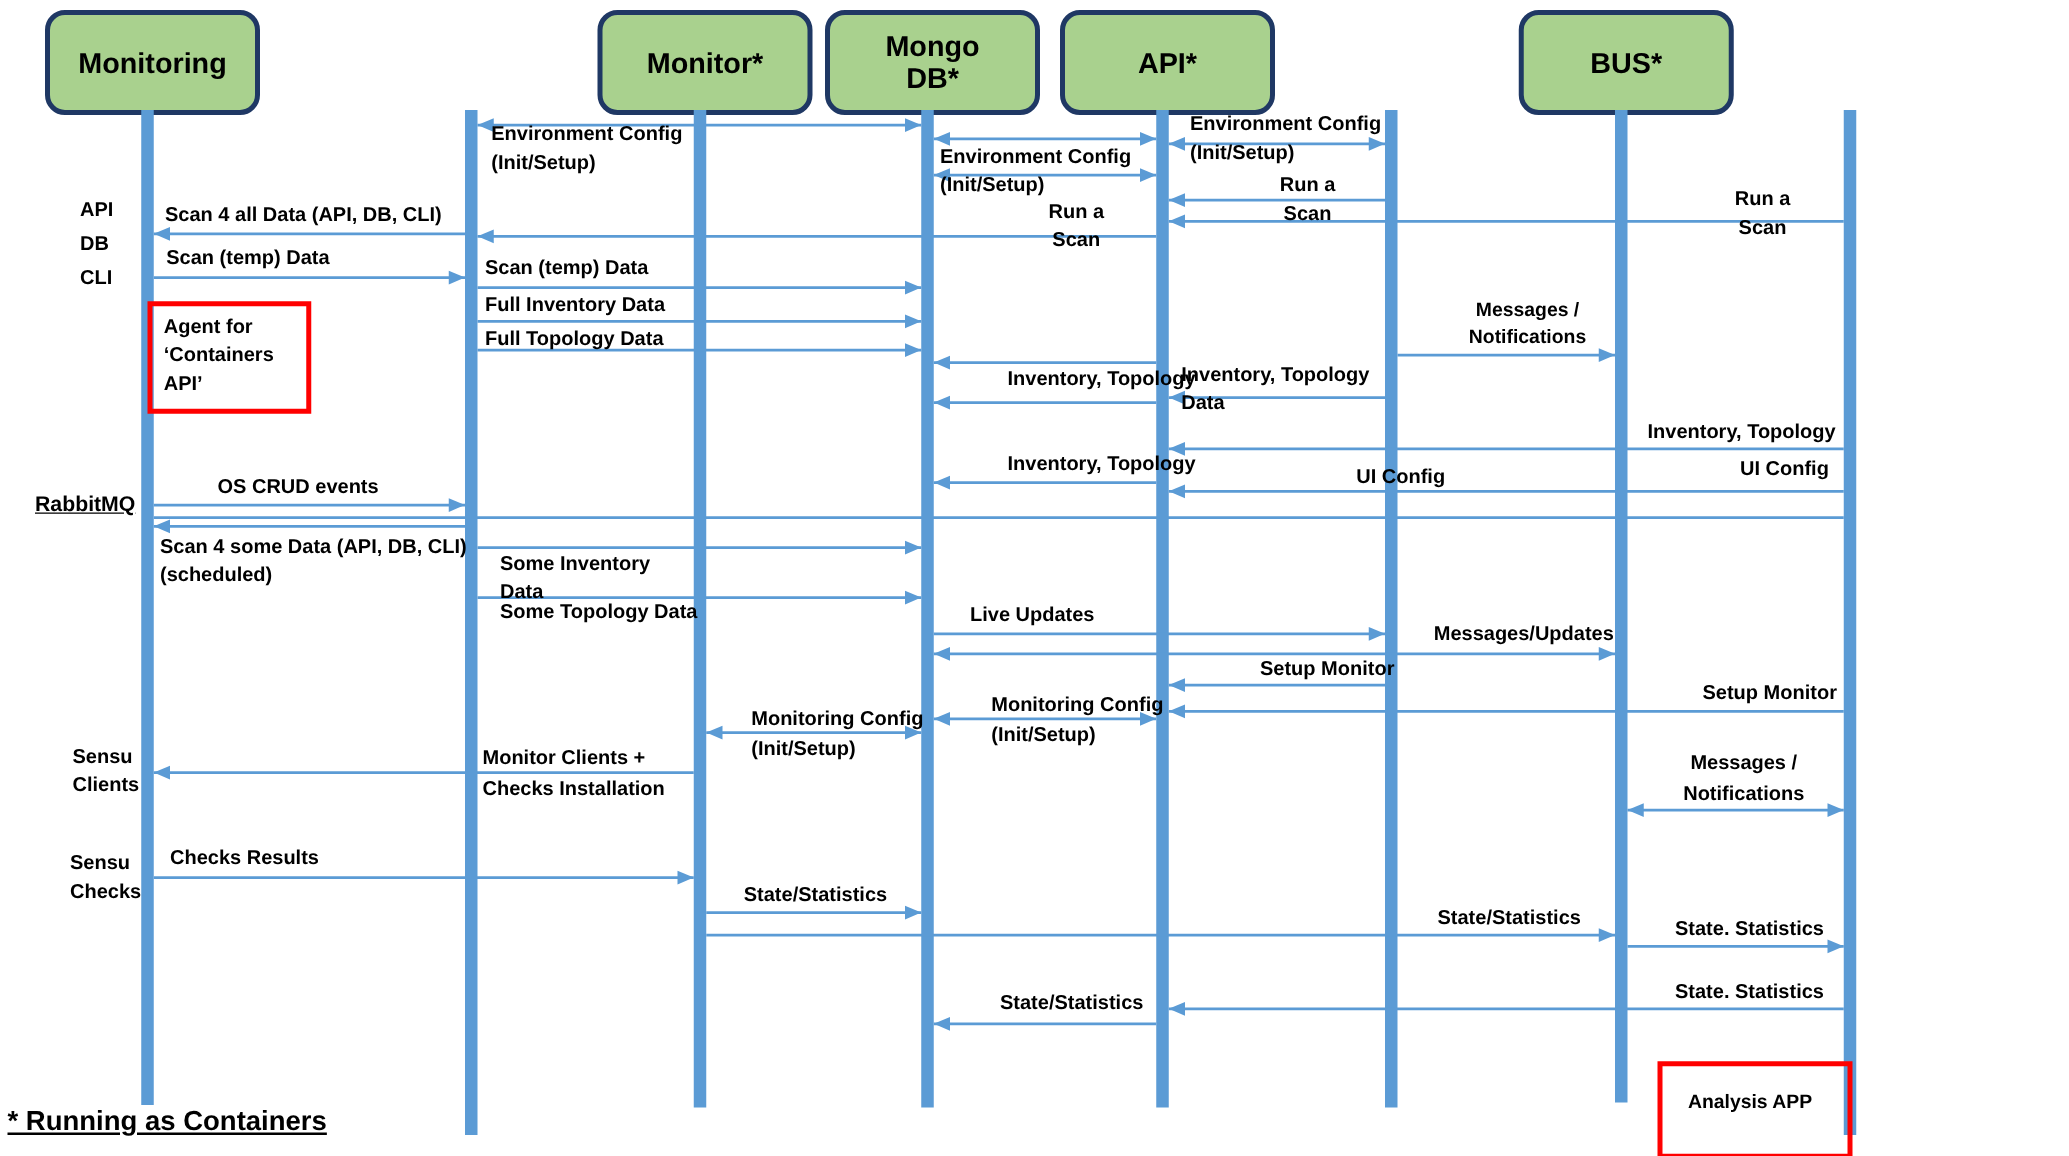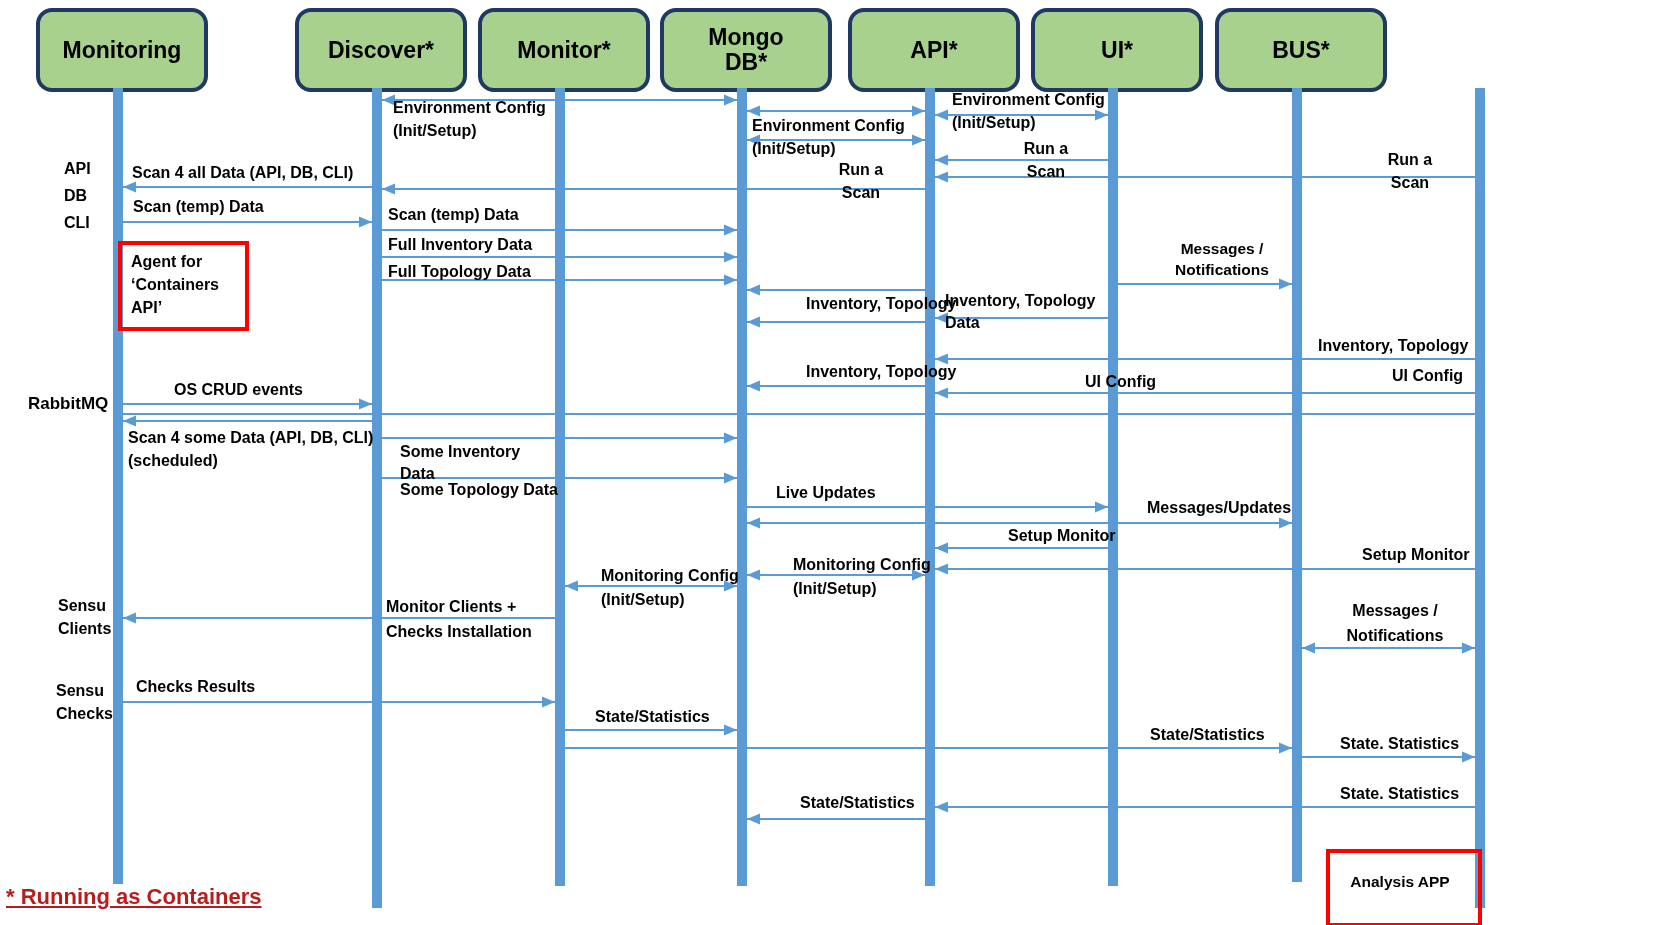--- a/index.html
+++ b/index.html
@@ -5,34 +5,32 @@
   html,body{margin:0;padding:0;background:#ffffff;font-family:"Liberation Sans",sans-serif;}
   .diagram{position:relative;width:1655px;height:925px;background:#ffffff;overflow:hidden;}
   .layer{position:absolute;left:0;top:0;width:100%;height:100%;}
   .comp{position:absolute;display:flex;align-items:center;justify-content:center;text-align:center;
         font-weight:bold;color:#000;border-radius:16px;white-space:pre-line;line-height:1.08;}
   .lifeline{position:absolute;}
   .lbl{position:absolute;font-weight:bold;color:#000;white-space:pre-line;}
   .lbl.center{text-align:center;transform:translateX(-50%);}
   .redbox{position:absolute;background:transparent;}
   svg{position:absolute;left:0;top:0;}
-  .footnote{position:absolute;left:6px;top:884px;font-weight:bold;text-decoration:underline;font-size:22px;color:#b91c1c;text-align:center;}
+  .footnote{position:absolute;left:6px;top:884px;font-weight:bold;text-decoration:underline;font-size:22px;color:#000000;text-align:center;}
 </style>
 </head>
 <body>
 
 <div class="diagram">
   <div id="boxes-layer" class="layer">
       <div class="comp" style="left: 36px; top: 8px; width: 164px; height: 76px; background: rgb(169, 209, 142); border: 4px solid rgb(31, 56, 100); font-size: 23px;">Monitoring</div>
-      <div class="comp" style="left: 295px; top: 8px; width: 164px; height: 76px; background: rgb(169, 209, 142); border: 4px solid rgb(31, 56, 100); font-size: 23px;">Discover*</div>
       <div class="comp" style="left: 660px; top: 8px; width: 164px; height: 76px; background: rgb(169, 209, 142); border: 4px solid rgb(31, 56, 100); font-size: 23px;">Mongo
 DB*</div>
       <div class="comp" style="left: 478px; top: 8px; width: 164px; height: 76px; background: rgb(169, 209, 142); border: 4px solid rgb(31, 56, 100); font-size: 23px;">Monitor*</div>
       <div class="comp" style="left: 848px; top: 8px; width: 164px; height: 76px; background: rgb(169, 209, 142); border: 4px solid rgb(31, 56, 100); font-size: 23px;">API*</div>
-      <div class="comp" style="left: 1031px; top: 8px; width: 164px; height: 76px; background: rgb(169, 209, 142); border: 4px solid rgb(31, 56, 100); font-size: 23px;">UI*</div>
       <div class="comp" style="left: 1215px; top: 8px; width: 164px; height: 76px; background: rgb(169, 209, 142); border: 4px solid rgb(31, 56, 100); font-size: 23px; text-align: center;">BUS*</div>
     </div>
   <div id="lifelines-layer" class="layer">
       <div class="lifeline" style="left: 113px; top: 88px; width: 10px; height: 796px; background: rgb(91, 155, 213);"></div>
       <div class="lifeline" style="left: 372px; top: 88px; width: 10px; height: 820px; background: rgb(91, 155, 213);"></div>
       <div class="lifeline" style="left: 555px; top: 88px; width: 10px; height: 798px; background: rgb(91, 155, 213);"></div>
       <div class="lifeline" style="left: 737px; top: 88px; width: 10px; height: 798px; background: rgb(91, 155, 213);"></div>
       <div class="lifeline" style="left: 925px; top: 88px; width: 10px; height: 798px; background: rgb(91, 155, 213);"></div>
       <div class="lifeline" style="left: 1108px; top: 88px; width: 10px; height: 798px; background: rgb(91, 155, 213);"></div>
       <div class="lifeline" style="left: 1292px; top: 88px; width: 10px; height: 794px; background: rgb(91, 155, 213);"></div>
@@ -225,21 +223,21 @@
 API’</div>
       <div class="lbl center" style="left: 1222px; top: 238px; font-size: 15.5px; line-height: 21px;">Messages /
 Notifications</div>
       <div class="lbl" style="left: 806px; top: 294px; font-size: 16px; line-height: 20px;">Inventory, Topology</div>
       <div class="lbl" style="left: 945px; top: 290px; font-size: 16px; line-height: 22px;">Inventory, Topology
 Data</div>
       <div class="lbl" style="left: 1318px; top: 336px; font-size: 16px; line-height: 20px;">Inventory, Topology</div>
       <div class="lbl" style="left: 806px; top: 362px; font-size: 16px; line-height: 20px;">Inventory, Topology</div>
       <div class="lbl" style="left: 1392px; top: 366px; font-size: 16px; line-height: 20px;">UI Config</div>
       <div class="lbl" style="left: 1085px; top: 372px; font-size: 16px; line-height: 20px;">UI Config</div>
-      <div class="lbl" style="left: 28px; top: 393px; font-size: 17px; line-height: 21px;">RabbitMQ</div>
+      <div class="lbl" style="left: 28px; top: 393px; font-size: 17px; line-height: 21px; text-decoration: underline;">RabbitMQ</div>
       <div class="lbl" style="left: 174px; top: 380px; font-size: 16px; line-height: 20px;">OS CRUD events</div>
       <div class="lbl" style="left: 128px; top: 426px; font-size: 16px; line-height: 23px;">Scan 4 some Data (API, DB, CLI)
 (scheduled)</div>
       <div class="lbl" style="left: 400px; top: 441px; font-size: 16px; line-height: 22px;">Some Inventory
 Data</div>
       <div class="lbl" style="left: 400px; top: 480px; font-size: 16px; line-height: 20px;">Some Topology Data</div>
       <div class="lbl" style="left: 776px; top: 483px; font-size: 16px; line-height: 20px;">Live Updates</div>
       <div class="lbl" style="left: 1147px; top: 498px; font-size: 16px; line-height: 20px;">Messages/Updates</div>
       <div class="lbl" style="left: 1008px; top: 526px; font-size: 16px; line-height: 20px;">Setup Monitor</div>
       <div class="lbl" style="left: 1362px; top: 545px; font-size: 16px; line-height: 20px;">Setup Monitor</div>

